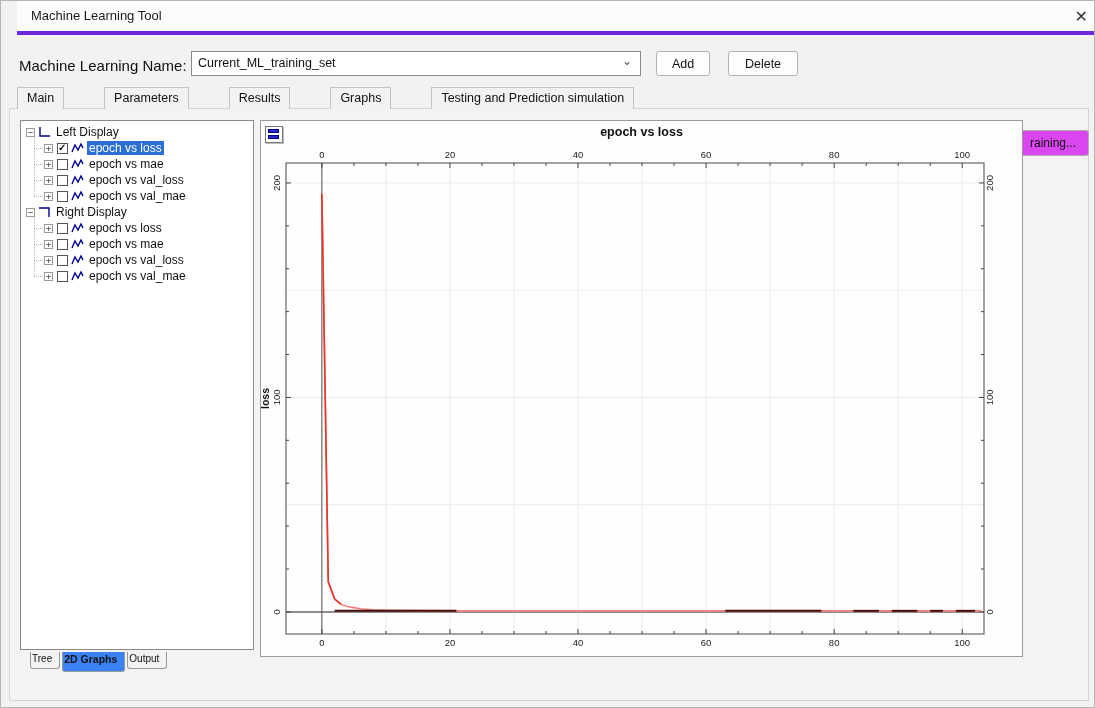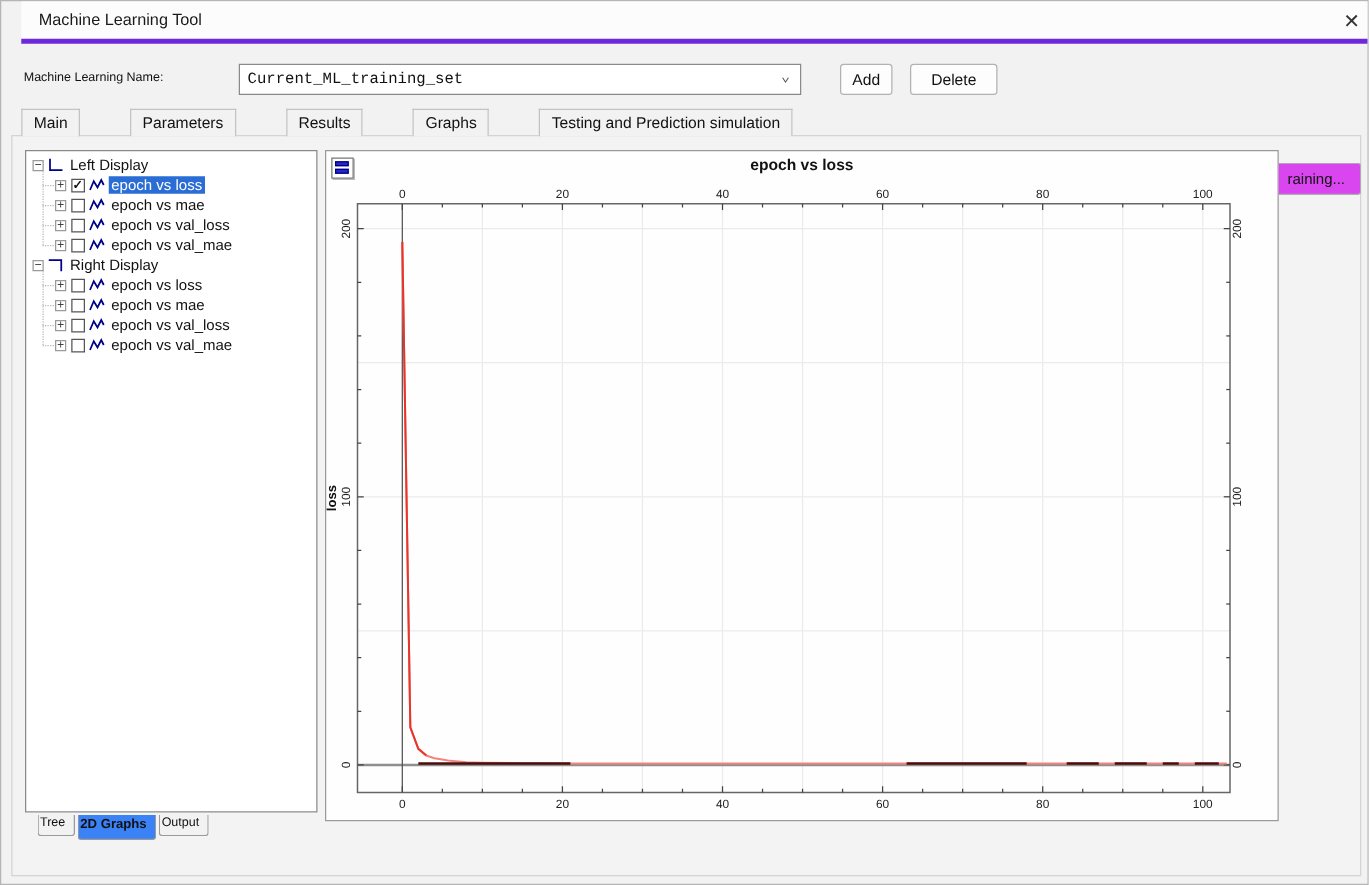--- a/index.html
+++ b/index.html
@@ -1,26 +1,26 @@
 <!DOCTYPE html>
 <html><head>
 <meta charset="utf-8">
 <style>
   html,body{margin:0;padding:0;background:#e9e9e9;font-family:"Liberation Sans",sans-serif;}
   .window{position:relative;width:1095px;height:708px;background:#f2f2f2;border:1px solid #b5b5b5;box-sizing:border-box;overflow:hidden;}
   .titlebar{position:absolute;left:16px;top:0;width:100%;height:30px;background:#fcfcfc;border-bottom:4px solid #6d28d9;}
   .titlebar .title{position:absolute;left:14px;top:7px;font-size:13px;color:#1a1a1a;}
   .titlebar .close{position:absolute;right:16px;top:4px;font-size:16px;color:#333;cursor:pointer;padding:2px 6px;}
   
-  .name-label{position:absolute;left:18px;top:56px;font-size:10px;color:#111;}
-  .combo{position:absolute;left:190px;top:50px;width:450px;height:25px;background:#fff;border:1px solid #8a8a8a;box-sizing:border-box;font-family:Liberation Mono, monospace;}
+  .name-label{position:absolute;left:18px;top:56px;font-size:15px;color:#111;}
+  .combo{position:absolute;left:190px;top:50px;width:450px;height:25px;background:#fff;border:1px solid #8a8a8a;box-sizing:border-box;}
   .combo .val{position:absolute;left:6px;top:4px;font-size:12.5px;color:#111;white-space:nowrap;}
   .combo .chev{position:absolute;right:8px;top:2px;font-size:12px;color:#555;}
   .pushbtn{position:absolute;top:50px;height:25px;background:#fdfdfd;border:1px solid #b2b2b2;border-radius:3px;font-size:12.5px;color:#111;font-family:"Liberation Sans",sans-serif;cursor:pointer;}
-  .pushbtn.add{left:655px;width:42px;margin-left:16px;}
+  .pushbtn.add{left:655px;width:54px;}
   .pushbtn.del{left:727px;width:70px;}
   
   .tabstrip{position:absolute;left:16px;top:84px;height:24px;display:flex;align-items:flex-end;z-index:3;gap:41px;}
   .tab{background:#f2f2f2;border:1px solid #c3c3c3;border-bottom:none;padding:3px 9px 4px 9px;font-size:12.5px;color:#111;margin-right:-1px;cursor:pointer;}
   .tab.active{background:#fff;padding-top:6px;padding-bottom:5px;position:relative;z-index:4;border-color:#b5b5b5;}
   
   .frame{position:absolute;left:8px;top:107px;width:1080px;height:593px;background:#f3f3f3;border:1px solid #d4d4d4;box-sizing:border-box;}
   .tree-panel{position:absolute;left:10px;top:11px;width:234px;height:530px;background:#fff;border:1px solid #8a8a8a;box-sizing:border-box;overflow:hidden;padding-top:3px;}
   .chart-panel{position:absolute;left:250px;top:11px;width:763px;height:537px;background:#fefefe;border:1px solid #9a9a9a;box-sizing:border-box;}
   .chart-title{position:absolute;left:0;top:4px;width:100%;text-align:center;font-size:12.5px;font-weight:bold;color:#111;}

